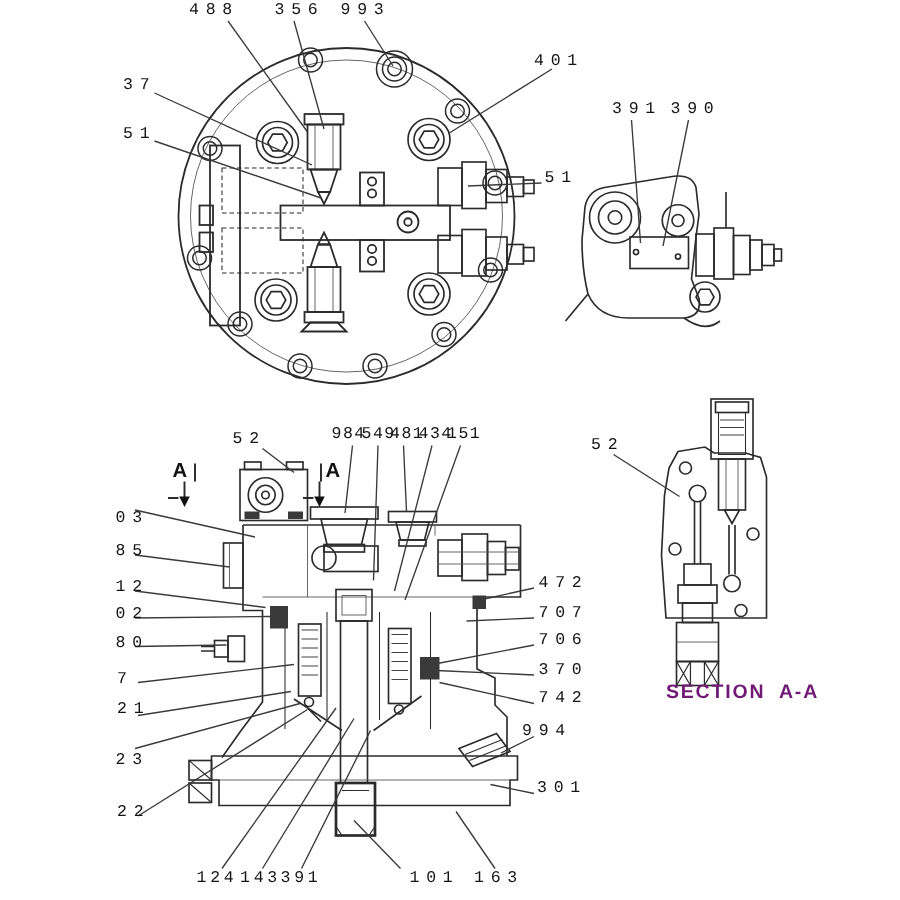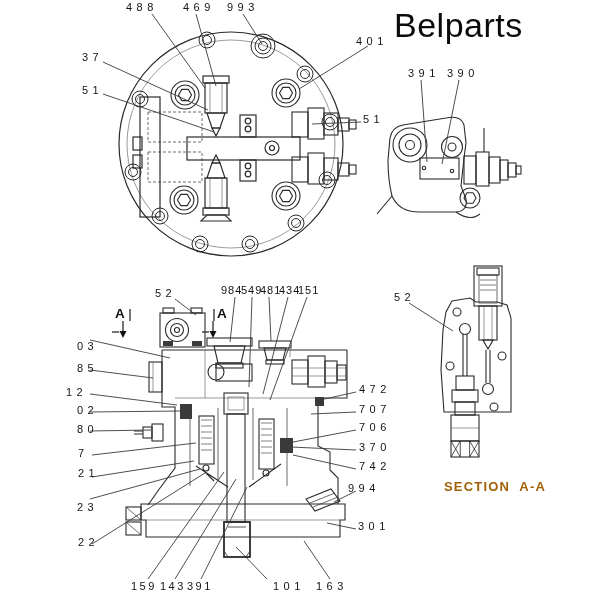--- a/index.html
+++ b/index.html
@@ -1,26 +1,26 @@
 <!DOCTYPE html>
 <html><head>
 <meta charset="utf-8">
 <style>
   html,body{margin:0;padding:0;background:#fff;}
   .stage{position:relative;width:600px;height:600px;background:#ffffff;overflow:hidden;
          font-family:"Liberation Sans",sans-serif;}
   svg{position:absolute;left:0;top:0;}
-  .pn{position:absolute;font-family:Liberation Sans, sans-serif;font-size:11px;letter-spacing:4.5px;
+  .pn{position:absolute;font-family:Liberation Mono, monospace;font-size:11px;letter-spacing:4.5px;
       color:#141414;white-space:nowrap;line-height:1;}
   .pn.c1{letter-spacing:1px;}
   .pn.c2{letter-spacing:2.5px;}
   .brand{position:absolute;left:394px;top:8px;font-family:"Liberation Sans",sans-serif;
          font-size:34px;color:#0b0b0b;line-height:1;letter-spacing:0.5px;}
-  .caption{position:absolute;left:444px;top:479px;font-family:"Liberation Sans",sans-serif;
-           font-size:13px;font-weight:bold;letter-spacing:1.2px;color:#a16207;white-space:pre;}
+  .caption{position:absolute;left:444px;top:453px;font-family:"Liberation Sans",sans-serif;
+           font-size:13px;font-weight:bold;letter-spacing:1.2px;color:#701a75;white-space:pre;}
   .amark{position:absolute;font-family:"Liberation Sans",sans-serif;font-size:13.5px;
          font-weight:bold;color:#111;line-height:1;}
 </style>
 </head>
 <body>
 
 <div class="stage">
 
   <svg width="600" height="600" viewBox="0 0 600 600">
 
@@ -275,58 +275,57 @@
       <line x1="356" y1="529" x2="327" y2="523"></line>
       <line x1="148" y1="579" x2="224" y2="472"></line>
       <line x1="175" y1="579" x2="236" y2="479"></line>
       <line x1="201" y1="579" x2="247" y2="487"></line>
       <line x1="267" y1="579" x2="236" y2="547"></line>
       <line x1="330" y1="579" x2="304" y2="541"></line>
       <line x1="409" y1="303" x2="453" y2="331"></line>
     </g>
   </svg>
 
-  <div class="brand">Belparts</div>
 
   <div class="pn" style="left:126px;top:2px">488</div>
-  <div class="pn" style="left:183px;top:2px">469</div>
+  <div class="pn" style="left:183px;top:2px">356</div>
   <div class="pn" style="left:227px;top:2px">993</div>
   <div class="pn" style="left:356px;top:36px">401</div>
   <div class="pn" style="left:82px;top:52px">37</div>
   <div class="pn" style="left:82px;top:85px">51</div>
   <div class="pn" style="left:363px;top:114px">51</div>
 
   <div class="pn" style="left:408px;top:68px">391</div>
   <div class="pn" style="left:447px;top:68px">390</div>
 
   <div class="pn" style="left:155px;top:288px">52</div>
   <div class="pn c1" style="left:221px;top:285px">984</div>
   <div class="pn c1" style="left:241px;top:285px">549</div>
   <div class="pn c1" style="left:260px;top:285px">481</div>
   <div class="pn c1" style="left:279px;top:285px">434</div>
   <div class="pn c1" style="left:298px;top:285px">151</div>
   <div class="amark" style="left:115px;top:307px">A</div>
   <div class="amark" style="left:217px;top:307px">A</div>
   <div class="pn" style="left:77px;top:341px">03</div>
   <div class="pn" style="left:77px;top:363px">85</div>
-  <div class="pn" style="left:66px;top:387px">12</div>
+  <div class="pn" style="left:77px;top:387px">12</div>
   <div class="pn" style="left:77px;top:405px">02</div>
   <div class="pn" style="left:77px;top:424px">80</div>
   <div class="pn" style="left:78px;top:448px">7</div>
   <div class="pn" style="left:78px;top:468px">21</div>
   <div class="pn" style="left:77px;top:502px">23</div>
   <div class="pn" style="left:78px;top:537px">22</div>
   <div class="pn" style="left:359px;top:384px">472</div>
   <div class="pn" style="left:359px;top:404px">707</div>
   <div class="pn" style="left:359px;top:422px">706</div>
   <div class="pn" style="left:359px;top:442px">370</div>
   <div class="pn" style="left:359px;top:461px">742</div>
   <div class="pn" style="left:348px;top:483px">994</div>
   <div class="pn" style="left:358px;top:521px">301</div>
-  <div class="pn c2" style="left:131px;top:581px">159</div>
+  <div class="pn c2" style="left:131px;top:581px">124</div>
   <div class="pn c2" style="left:160px;top:581px">143</div>
   <div class="pn c2" style="left:187px;top:581px">391</div>
   <div class="pn" style="left:273px;top:581px">101</div>
   <div class="pn" style="left:316px;top:581px">163</div>
 
   <div class="pn" style="left:394px;top:292px">52</div>
   <div class="caption">SECTION  A-A</div>
 
 </div>
 

